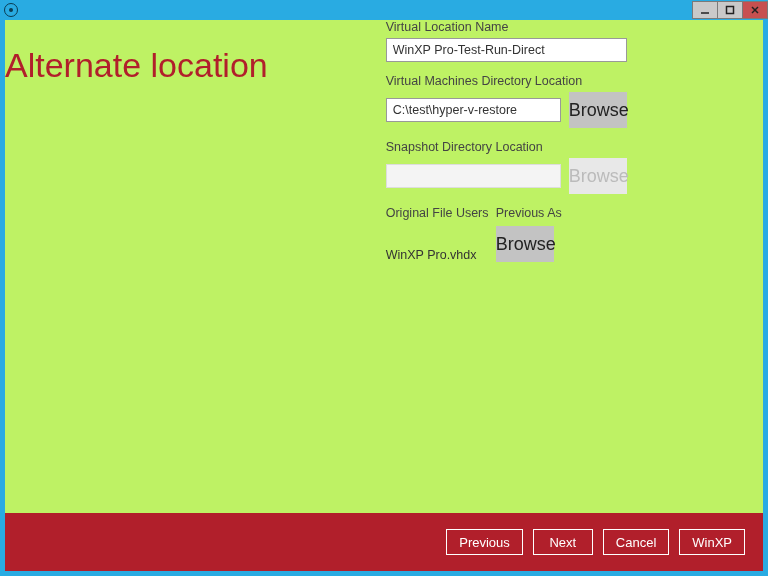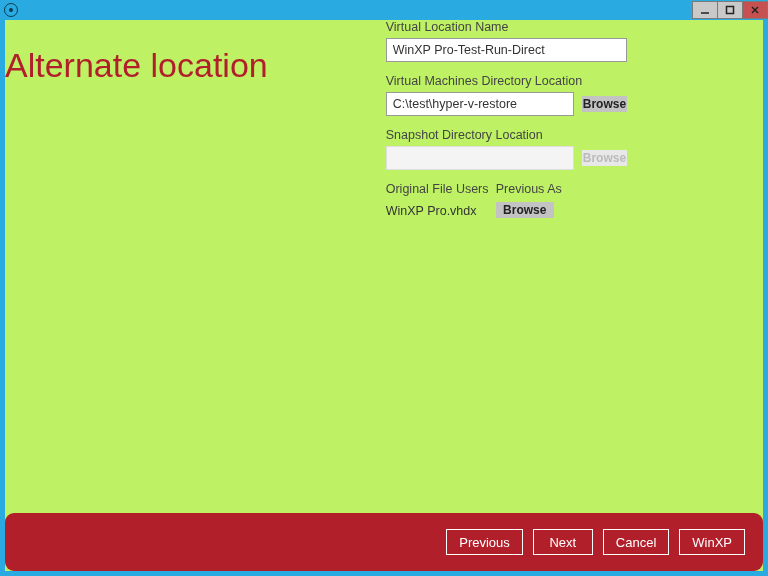--- a/index.html
+++ b/index.html
@@ -73,27 +73,26 @@
     height:24px;
     border:1px solid #999;
     padding:0 6px;
     font-size:12.5px;
     color:#333;
     background:#fff;
     width:100%;
   }
   .txt.disabled { background:#f4f4f4; color:#bbb; border-color:#ddd; }
   .browse-btn {
-    width:58px; height:16px;
+    width:58px; height:36px;
     background:#c3c3c3;
     color:#222;
     border:none;
-    font-size:12px;
+    font-size:18px;
     cursor:pointer;
-    font-weight:bold;
   }
   .browse-btn.disabled{
     background:#e8e8e8; color:#bbb; cursor:default;
   }
 
   .cols-head { display:flex; font-size:12.5px; color:#444; margin-top:4px; margin-bottom:6px; }
   .cols-head .c1 { width:110px; }
   .cols-head .c2 { flex:1; }
 
   .file-row { display:flex; align-items:flex-end; gap:8px; }
@@ -105,21 +104,20 @@
   .footer {
     position:absolute;
     left:0; right:0; bottom:0;
     height:58px;
     background:#b11f2b;
     display:flex;
     align-items:center;
     justify-content:flex-end;
     padding-right:18px;
     gap:10px;
-    border-radius:9px;
   }
   .footer-btn {
     min-width:60px; height:26px;
     padding:0 12px;
     background:transparent;
     border:1px solid #fff;
     color:#fff;
     font-size:13px;
     cursor:pointer;
   }

